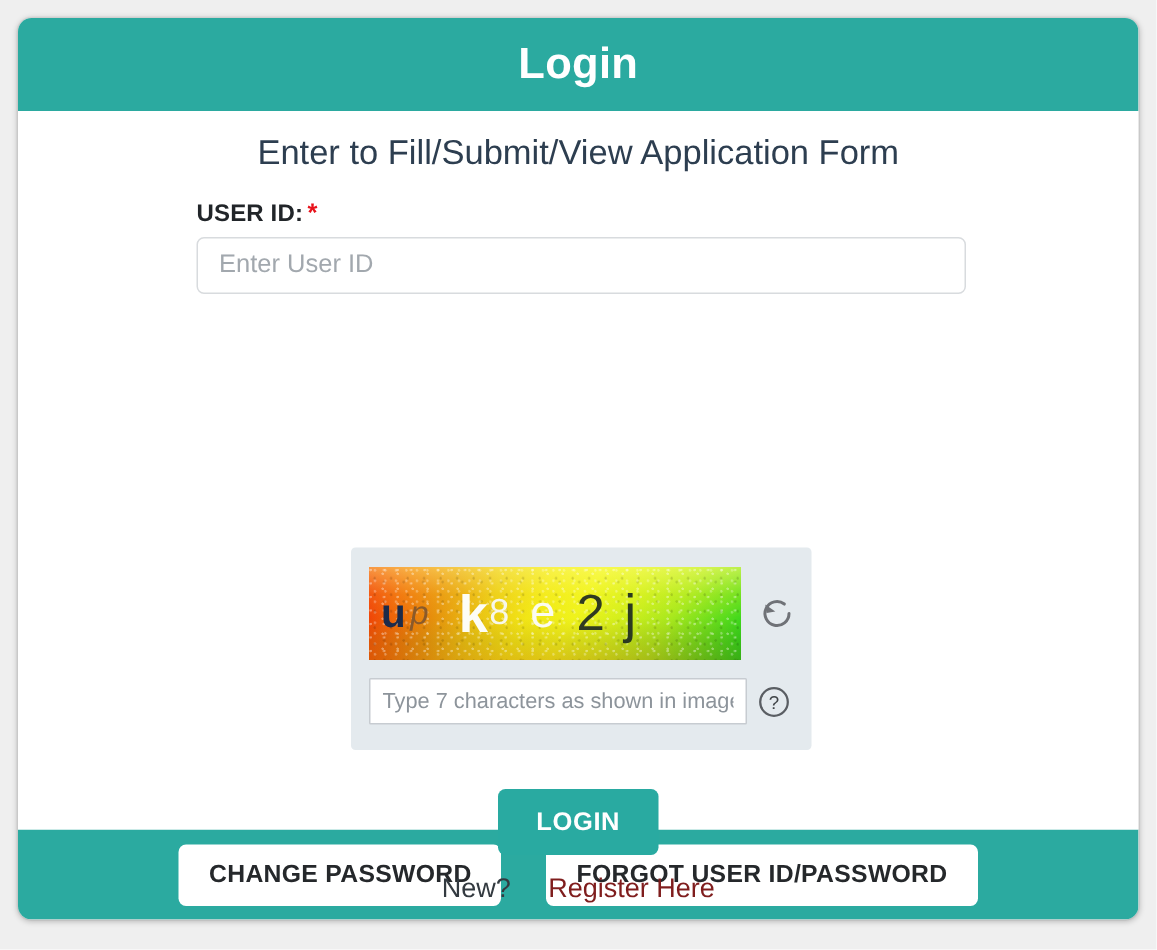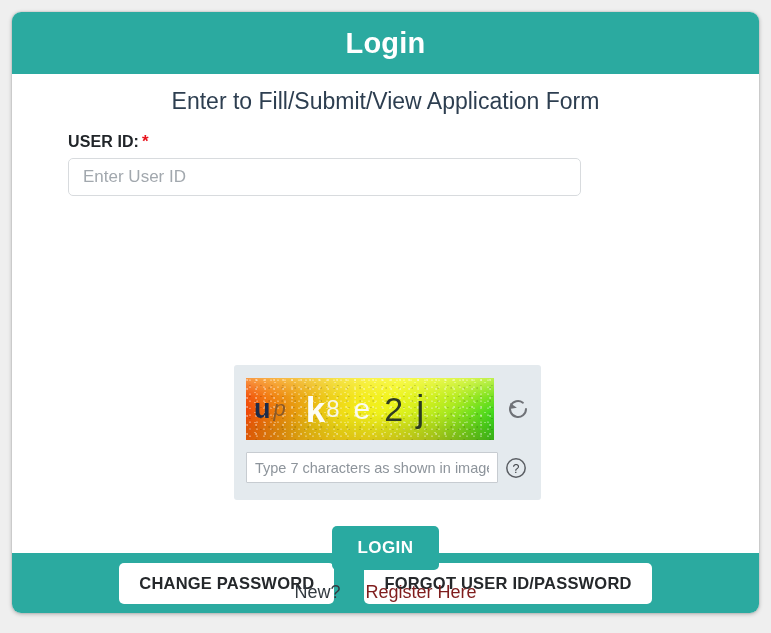--- a/index.html
+++ b/index.html
@@ -60,21 +60,21 @@
 
   .subtitle {
     text-align: center;
     color: #2d3e50;
     font-size: 23px;
     margin-top: 14px;
     font-weight: normal;
   }
 
   .field-group {
-    margin: 0 56px;
+    margin: 0 119px;
   }
   .field-group.first { margin-top: 17px; }
 
   .field-label {
     font-size: 16px;
     font-weight: bold;
     color: #212529;
     margin-bottom: 6px;
     display: block;
     letter-spacing: 0.1px;
@@ -86,21 +86,21 @@
     margin-left: 3px;
   }
 
   .text-input {
     box-sizing: border-box;
     width: 513px;
     height: 38px;
     border: 1px solid #d8dbde;
     border-radius: 5px;
     background: #ffffff;
-    font-size: 17px;
+    font-size: 12px;
     color: #333;
     padding: 0 14px;
     font-family: "Liberation Sans", sans-serif;
     outline: none;
   }
   .text-input::placeholder {
     color: #a2a8ae;
     font-size: 17px;
   }
 

